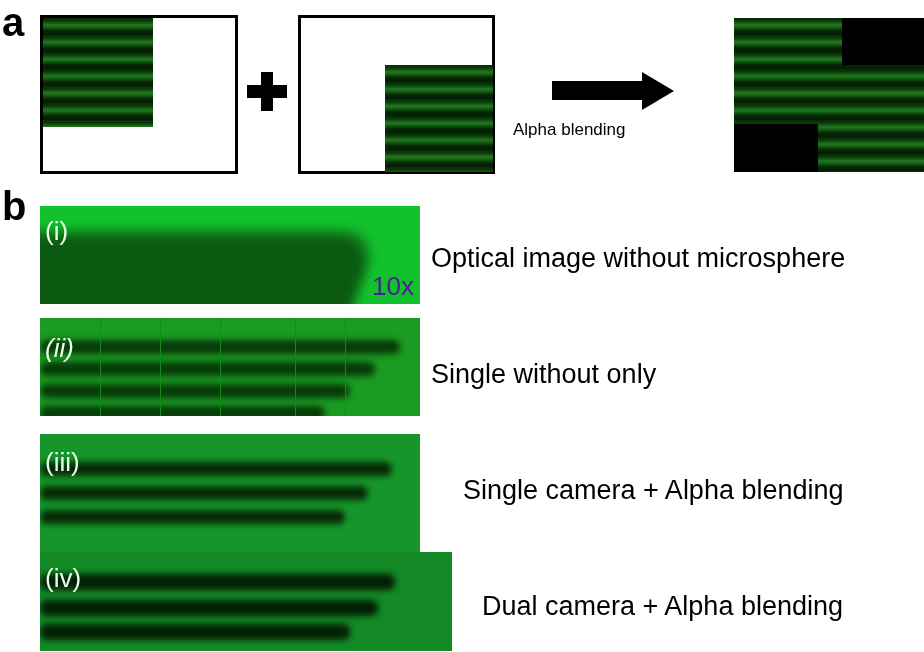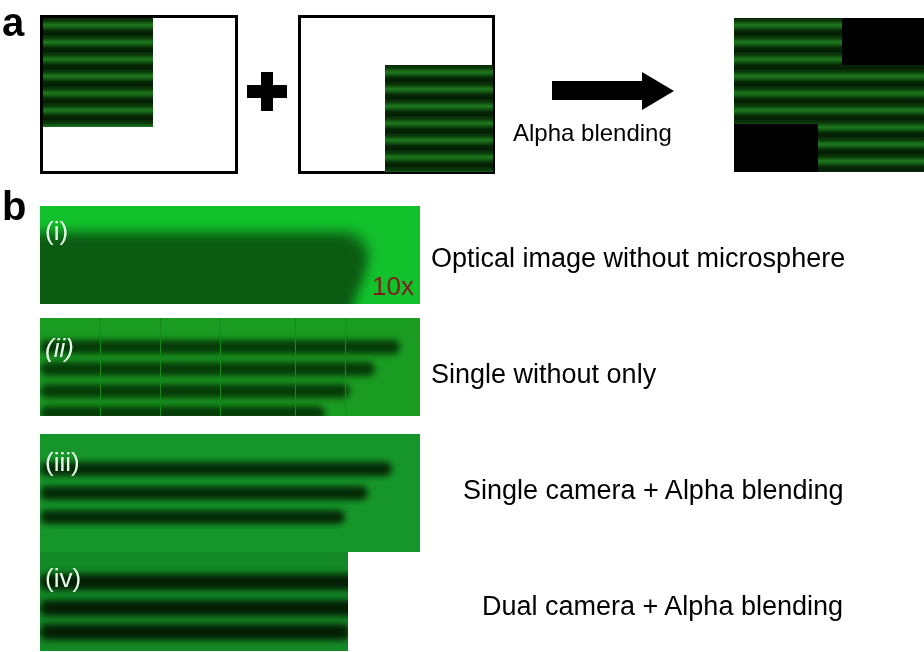--- a/index.html
+++ b/index.html
@@ -32,33 +32,33 @@
 </div>
 
 <div class="abs box" style="left:298px;top:15px;width:197px;height:159px;">
   <div class="abs stripes" style="left:84px;top:47px;width:108px;height:107px;"></div>
 </div>
 
 <div class="abs" style="left:552px;top:72px;width:122px;height:38px;">
   <div class="abs" style="left:0;top:9px;width:92px;height:19px;background:#000;"></div>
   <div class="abs" style="left:90px;top:0;width:0;height:0;border-top:19px solid transparent;border-bottom:19px solid transparent;border-left:32px solid #000;"></div>
 </div>
-<div class="abs caption" style="left:513px;top:121px;font-size:24px;">Alpha blending</div>
+<div class="abs caption" style="left:513px;top:121px;font-size:17px;">Alpha blending</div>
 
 <div class="abs stripes" style="left:734px;top:18px;width:190px;height:154px;">
   <div class="abs" style="left:108px;top:0;width:82px;height:47px;background:#000;"></div>
   <div class="abs" style="left:0;top:106px;width:84px;height:48px;background:#000;"></div>
 </div>
 
 <div class="abs panel-letter" style="left:2px;top:186px;">b</div>
 
 <div class="abs strip" style="left:40px;top:206px;width:380px;height:98px;background:#12c22c;">
   <div class="abs" style="left:-20px;top:26px;width:360px;height:90px;background:#0b5a12;border-top-right-radius:40px;filter:blur(6px);transform:skewX(-20deg);transform-origin:top left;"></div>
   <div class="abs strip-label" style="left:5px;top:12px;">(i)</div>
-  <div class="abs strip-label" style="right:6px;bottom:5px;color:#7f1d1d;">10x</div>
+  <div class="abs strip-label" style="right:6px;bottom:5px;color:#4c1d95;">10x</div>
 </div>
 <div class="abs caption" style="left:431px;top:245px;text-align:center;">Optical image without microsphere</div>
 
 <div class="abs strip" style="left:40px;top:318px;width:380px;height:98px;background:#1a9b22;">
   <div class="bar" style="left:0;top:22px;width:360px;background:#063a08;"></div>
   <div class="bar" style="left:0;top:44px;width:335px;background:#063a08;"></div>
   <div class="bar" style="left:0;top:66px;width:310px;background:#063a08;"></div>
   <div class="bar" style="left:0;top:88px;width:285px;background:#063a08;"></div>
   <div class="abs" style="left:60px;top:0;width:1px;height:98px;background:#158a1c;"></div>
   <div class="abs" style="left:120px;top:0;width:1px;height:98px;background:#158a1c;"></div>
@@ -70,19 +70,19 @@
 <div class="abs caption" style="left:431px;top:361px;">Single without only</div>
 
 <div class="abs strip" style="left:40px;top:434px;width:380px;height:118px;background:#16962a;">
   <div class="bar" style="left:0;top:28px;width:352px;background:#052a06;"></div>
   <div class="bar" style="left:0;top:52px;width:328px;background:#052a06;"></div>
   <div class="bar" style="left:0;top:76px;width:305px;background:#052a06;"></div>
   <div class="abs strip-label" style="left:5px;top:15px;">(iii)</div>
 </div>
 <div class="abs caption" style="left:431px;top:477px;margin-left:32px;">Single camera + Alpha blending</div>
 
-<div class="abs strip" style="left:40px;top:552px;width:308px;height:99px;background:#138a26;">
+<div class="abs strip" style="left:40px;top:552px;width:412px;height:99px;background:#138a26;">
   <div class="bar" style="left:0;top:22px;width:355px;background:#041f05;height:16px;"></div>
   <div class="bar" style="left:0;top:48px;width:338px;background:#041f05;height:16px;"></div>
   <div class="bar" style="left:0;top:72px;width:310px;background:#041f05;height:16px;"></div>
   <div class="abs strip-label" style="left:5px;top:13px;">(iv)</div>
 </div>
 <div class="abs caption" style="left:446px;top:593px;margin-left:36px;">Dual camera + Alpha blending</div>
 
 </body></html>

